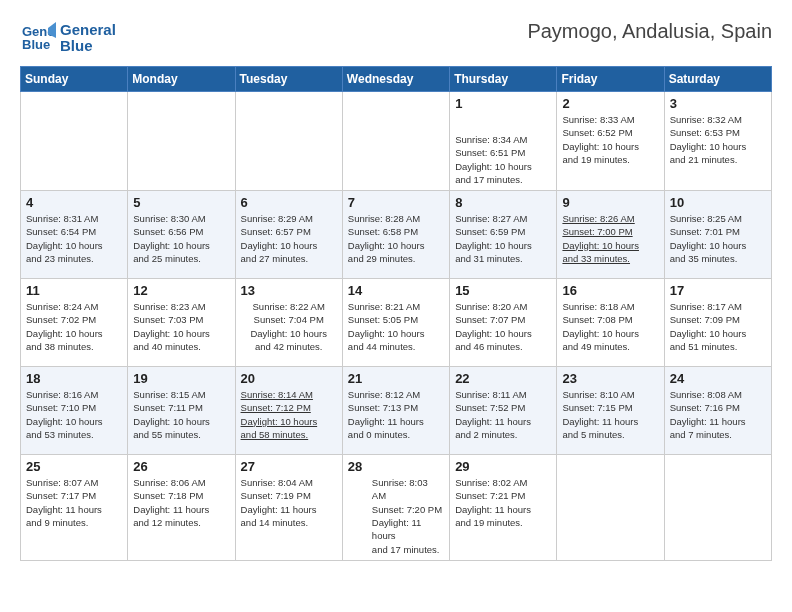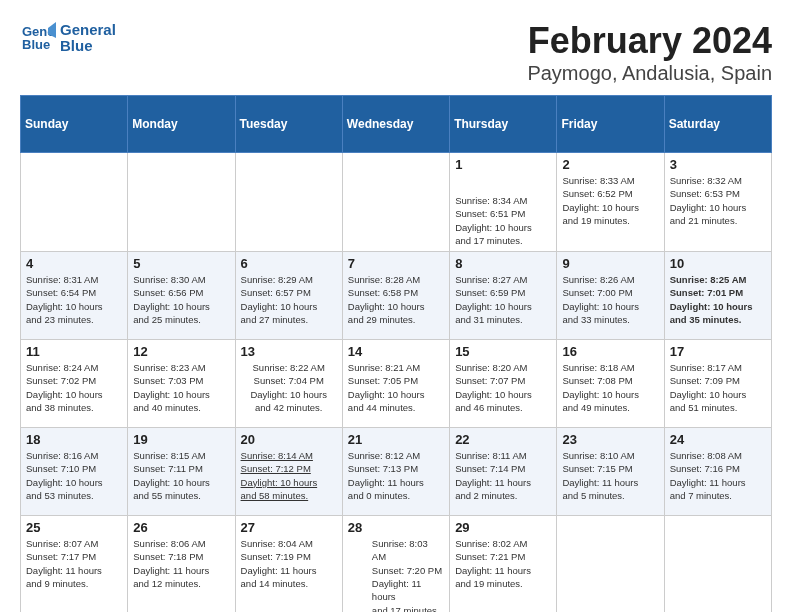--- a/index.html
+++ b/index.html
@@ -40,21 +40,21 @@
     table {
       width: 100%;
       border-collapse: collapse;
       table-layout: fixed;
     }
     thead tr th {
       background-color: #2060a0;
       color: #fff;
       font-size: 12px;
       font-weight: bold;
-      padding: 21px 4px;
+      padding: 5px 4px;
       text-align: left;
       border: 1px solid #4a80c0;
     }
     tbody tr td {
       border: 1px solid #ccc;
       vertical-align: top;
       padding: 4px 5px;
       font-size: 10px;
       color: #333;
       height: 88px;
@@ -87,21 +87,20 @@
       <text x="2" y="16" font-size="13" font-weight="bold" fill="#2060a0">General</text>
       <text x="2" y="29" font-size="13" font-weight="bold" fill="#2060a0">Blue</text>
       <polygon points="28,8 36,2 36,18 28,14" fill="#4a90d0"></polygon>
     </svg>
     <div>
       <div style="font-size:15px;font-weight:bold;color:#2060a0;line-height:1.1">General</div>
       <div style="font-size:15px;font-weight:bold;color:#2060a0;line-height:1.1">Blue</div>
     </div>
   </div>
   <div class="title-block">
-    <div class="month-title">February 2024</div>
     <div class="location-title">Paymogo, Andalusia, Spain</div>
   </div>
 </div>
 
 <table>
   <thead>
     <tr>
     <th>Sunday</th>
         <th>Monday</th>
         <th>Tuesday</th>
@@ -170,28 +169,28 @@
         </td>
         <td>
           <span class="day-number">8</span>
           <div class="day-info" style="white-space: pre-line;">Sunrise: 8:27 AM
 Sunset: 6:59 PM
 Daylight: 10 hours
 and 31 minutes.</div>
         </td>
         <td>
           <span class="day-number">9</span>
-          <div class="day-info" style="white-space: pre-line;">Sunrise: 8:26 AM
+          <div class="day-info" style="white-space: pre-line; text-decoration: underline;">Sunrise: 8:26 AM
 Sunset: 7:00 PM
 Daylight: 10 hours
 and 33 minutes.</div>
         </td>
         <td>
           <span class="day-number">10</span>
-          <div class="day-info" style="white-space: pre-line; font-weight: bold;">Sunrise: 8:25 AM
+          <div class="day-info" style="white-space: pre-line;">Sunrise: 8:25 AM
 Sunset: 7:01 PM
 Daylight: 10 hours
 and 35 minutes.</div>
         </td>
       </tr>
       <tr>
         <td>
           <span class="day-number">11</span>
           <div class="day-info" style="white-space: pre-line;">Sunrise: 8:24 AM
 Sunset: 7:02 PM
@@ -208,21 +207,21 @@
         <td>
           <span class="day-number">13</span>
           <div class="day-info" style="white-space: pre-line; text-align: center;">Sunrise: 8:22 AM
 Sunset: 7:04 PM
 Daylight: 10 hours
 and 42 minutes.</div>
         </td>
         <td>
           <span class="day-number">14</span>
           <div class="day-info" style="white-space: pre-line;">Sunrise: 8:21 AM
-Sunset: 7:05 PM
+Sunset: 5:05 PM
 Daylight: 10 hours
 and 44 minutes.</div>
         </td>
         <td>
           <span class="day-number">15</span>
           <div class="day-info" style="white-space: pre-line;">Sunrise: 8:20 AM
 Sunset: 7:07 PM
 Daylight: 10 hours
 and 46 minutes.</div>
         </td>
@@ -266,21 +265,21 @@
         <td>
           <span class="day-number">21</span>
           <div class="day-info" style="white-space: pre-line;">Sunrise: 8:12 AM
 Sunset: 7:13 PM
 Daylight: 11 hours
 and 0 minutes.</div>
         </td>
         <td>
           <span class="day-number">22</span>
           <div class="day-info" style="white-space: pre-line;">Sunrise: 8:11 AM
-Sunset: 7:14 PM
+Sunset: 7:52 PM
 Daylight: 11 hours
 and 2 minutes.</div>
         </td>
         <td>
           <span class="day-number">23</span>
           <div class="day-info" style="white-space: pre-line;">Sunrise: 8:10 AM
 Sunset: 7:15 PM
 Daylight: 11 hours
 and 5 minutes.</div>
         </td>

